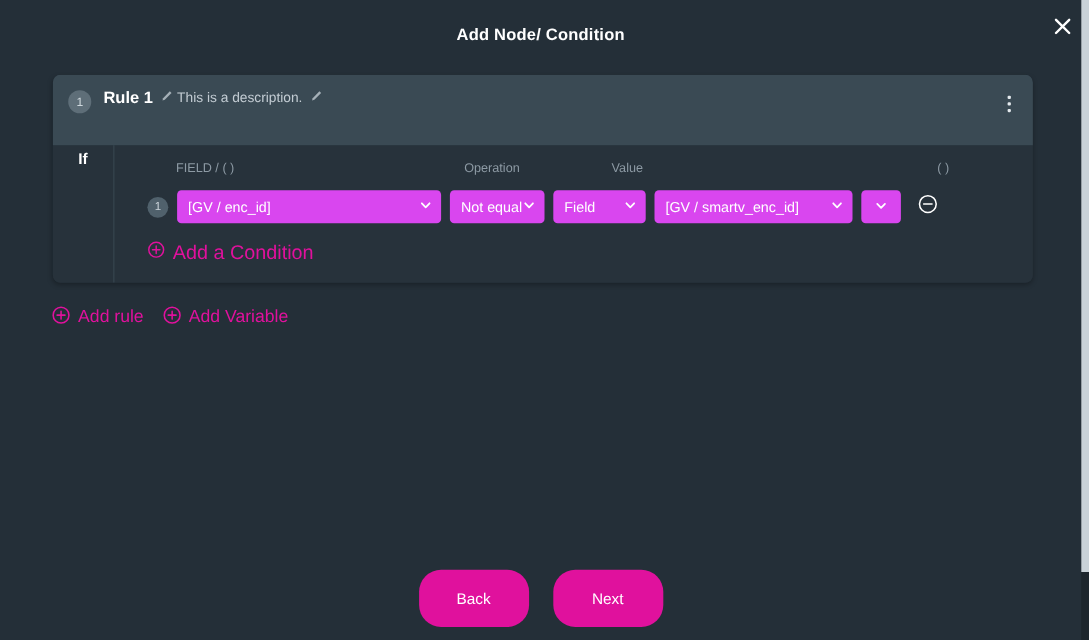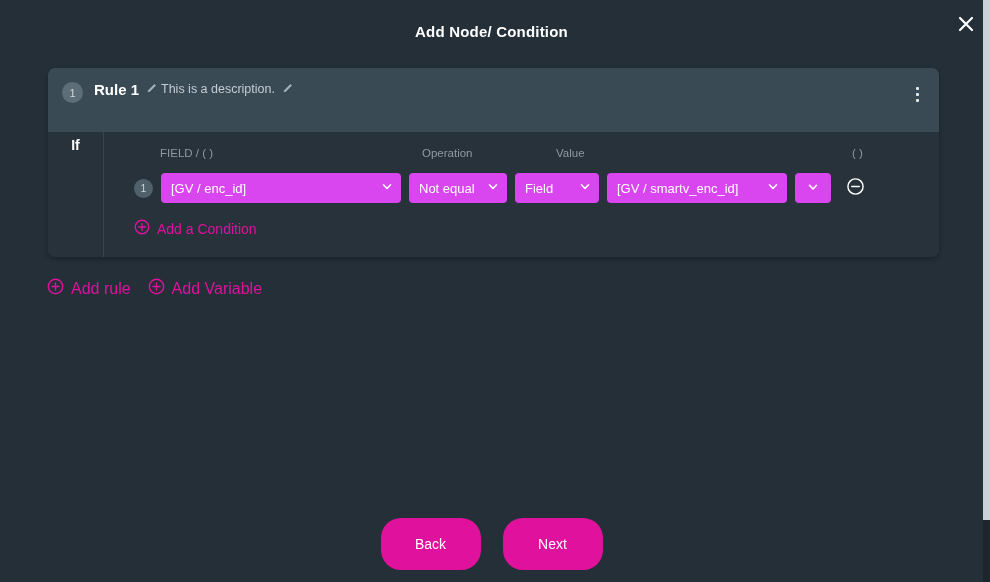--- a/index.html
+++ b/index.html
@@ -181,42 +181,42 @@
     overflow: hidden;
   }
   .sel .chev {
     position: absolute;
     right: 8px;
     top: 50%;
     transform: translateY(-50%);
     display: block;
   }
   .sel-field  { width: 240px; }
-  .sel-op     { width: 98px; }
+  .sel-op     { width: 86px; }
   .sel-vtype  { width: 84px; }
   .sel-vval   { width: 180px; }
   .sel-paren  { width: 36px; padding: 0; justify-content: center; }
   .sel-paren .chev { position: static; transform: none; }
 
   .remove-btn {
     width: 20px; height: 20px;
     margin-left: 6px;
     cursor: pointer;
     display: flex;
     align-items: center;
     justify-content: center;
   }
 
   .add-cond {
     display: inline-flex;
     align-items: center;
     gap: 7px;
     margin: 16px 0 0 0;
     color: #e0119d;
-    font-size: 14px;
+    font-size: 18px;
     cursor: pointer;
   }
 
   
   .add-links {
     position: absolute;
     left: 47px;
     top: 278px;
     display: flex;
     align-items: center;

